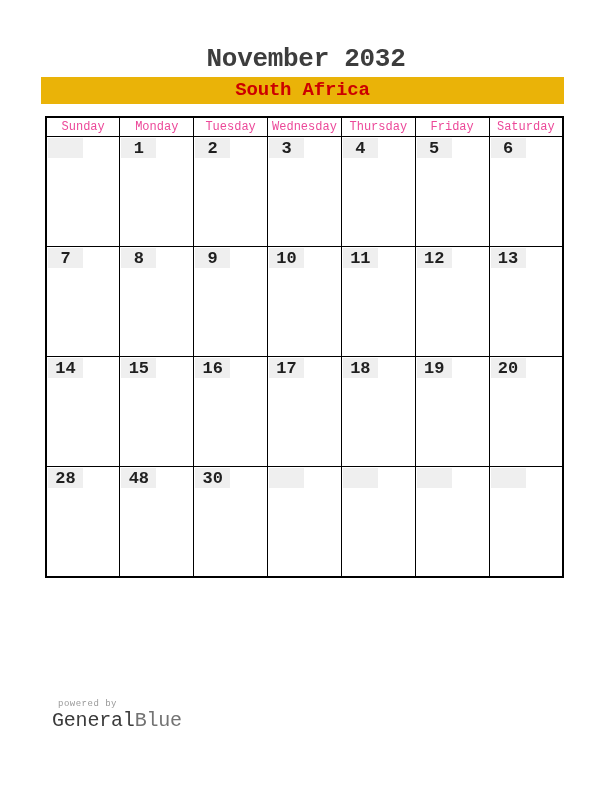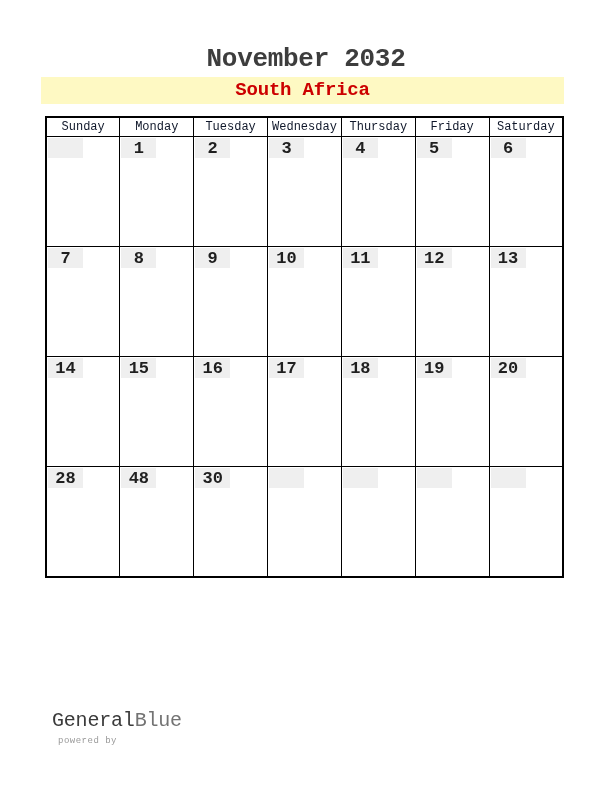--- a/index.html
+++ b/index.html
@@ -27,21 +27,21 @@
     font-weight: bold;
     color: #3d3d3d;
     letter-spacing: -0.3px;
   }
   .subtitle-band {
     position: absolute;
     top: 77px;
     left: 41px;
     width: 523px;
     height: 27px;
-    background: #fef9c3;
+    background: #eab308;
     text-align: center;
   }
   .subtitle-band .country {
     font-size: 19px;
     line-height: 27px;
     font-weight: bold;
     color: #cc0000;
     letter-spacing: -0.2px;
   }
   table.calendar {
@@ -51,21 +51,21 @@
     width: 519px;
     border-collapse: collapse;
     table-layout: fixed;
     border: 2px solid #000000;
   }
   table.calendar th {
     height: 18px;
     border: 1.5px solid #000000;
     font-size: 12px;
     font-weight: normal;
-    color: #0f172a;
+    color: #ec4899;
     text-align: center;
     vertical-align: middle;
     padding: 0;
     background: #ffffff;
   }
   table.calendar td {
     height: 109px;
     border: 1.5px solid #000000;
     vertical-align: top;
     padding: 0;
@@ -83,21 +83,20 @@
     font-weight: bold;
     color: #1f1f1f;
   }
   .powered {
     position: absolute;
     top: 699px;
     left: 58px;
     font-size: 9px;
     color: #999999;
     letter-spacing: 0.5px;
-    margin-top: 37px;
   }
   .brand {
     position: absolute;
     top: 709px;
     left: 52px;
     font-size: 20px;
     line-height: 24px;
     letter-spacing: -0.2px;
   }
   .brand .brand-primary { color: #3b3b3b; }

